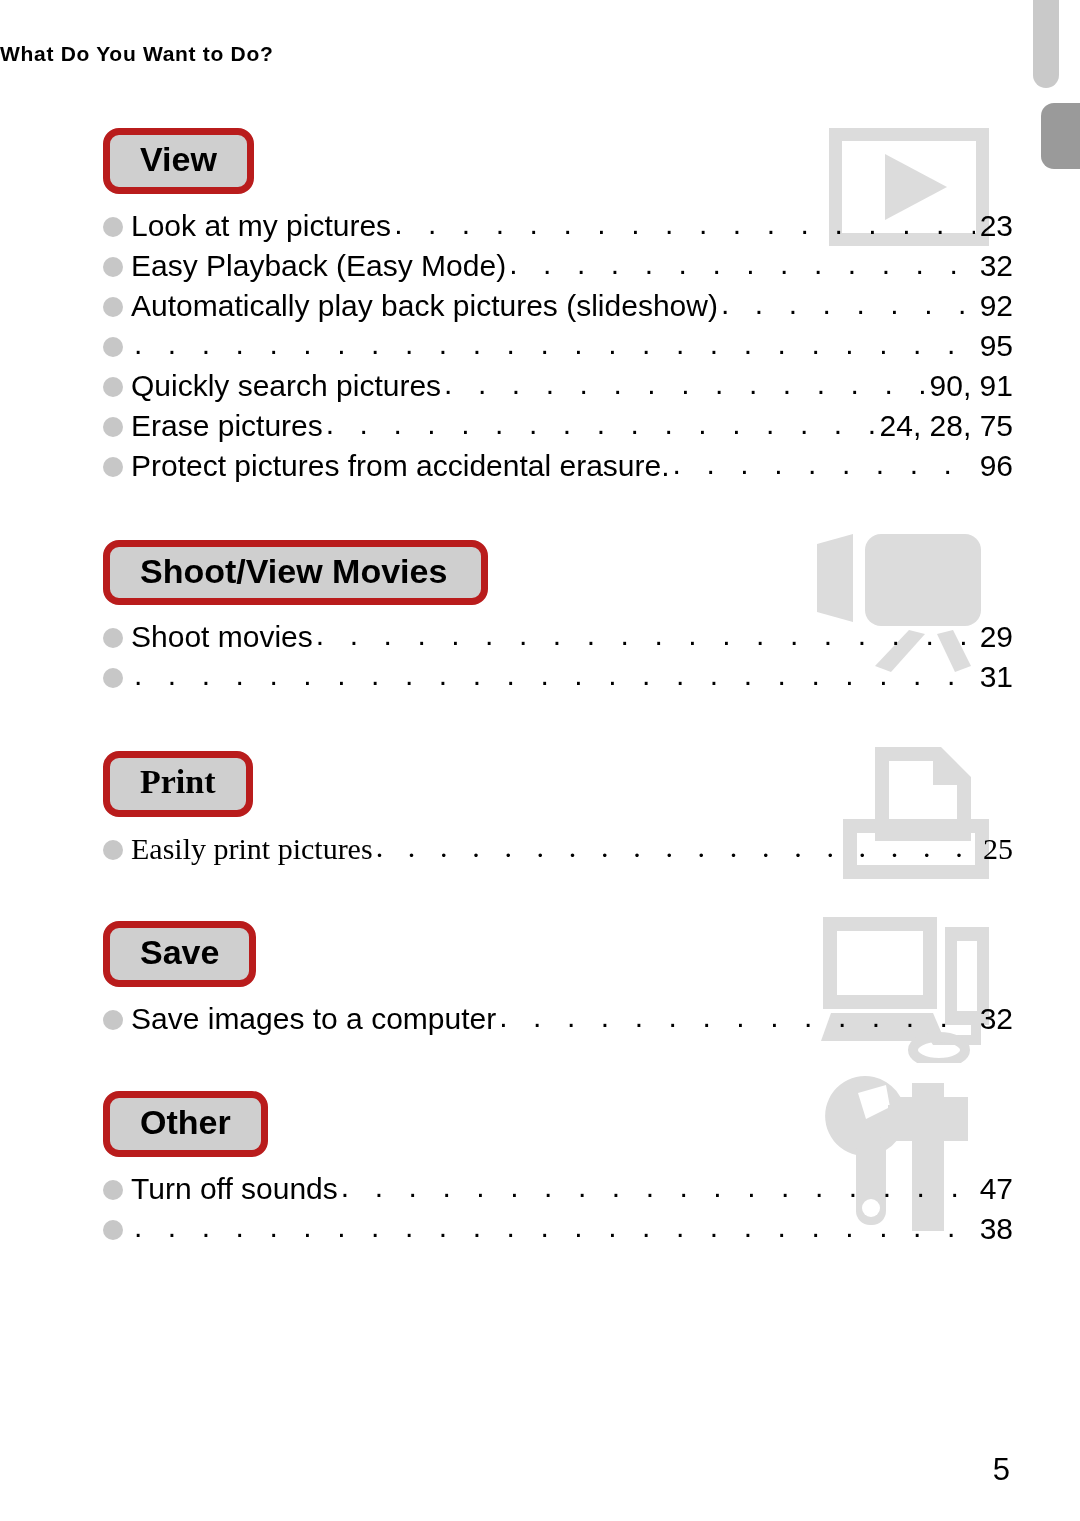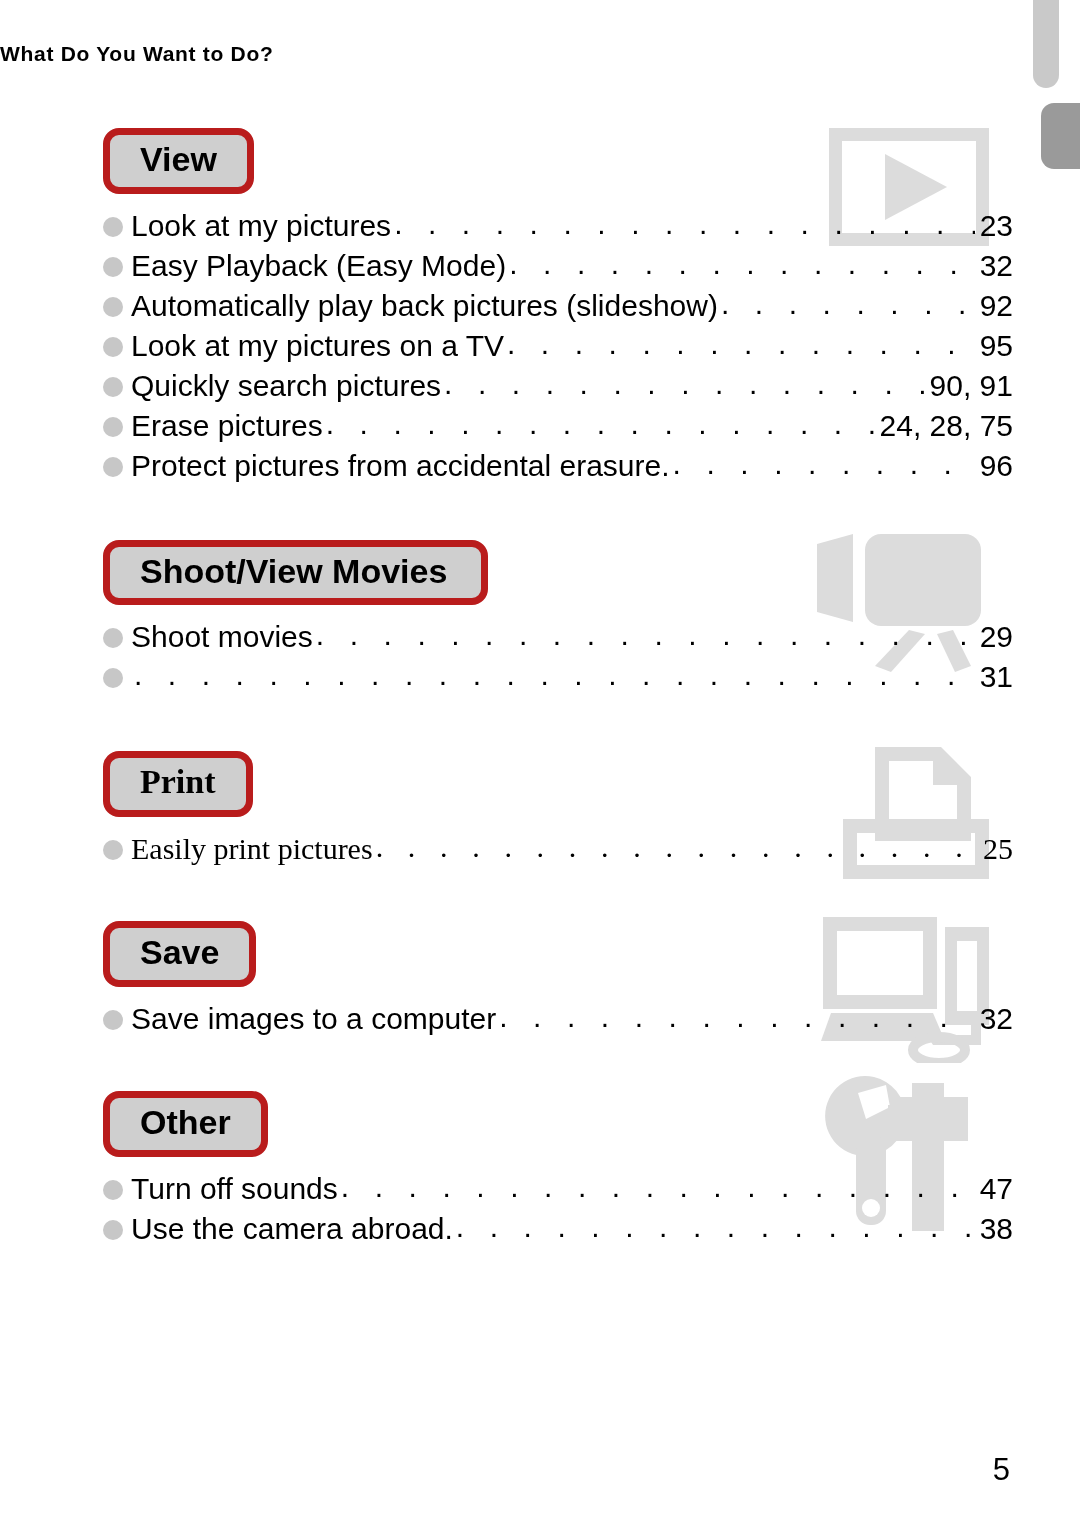--- a/index.html
+++ b/index.html
@@ -178,21 +178,20 @@
         <span class="page-num">32</span>
       </div>
       <div class="entry">
         <span class="bullet"></span>
         <span class="entry-label">Automatically play back pictures (slideshow)</span>
         <span class="leader">. . . . . . . . . . . . . . . . . . . . . . . . . . . . . . . . . . . . . . . . . . . . . . . . . . . . . . . . . . . . . .</span>
         <span class="page-num">92</span>
       </div>
       <div class="entry">
         <span class="bullet"></span>
-        <span class="entry-label">Look at my pictures on a TV</span>
         <span class="leader">. . . . . . . . . . . . . . . . . . . . . . . . . . . . . . . . . . . . . . . . . . . . . . . . . . . . . . . . . . . . . .</span>
         <span class="page-num">95</span>
       </div>
       <div class="entry">
         <span class="bullet"></span>
         <span class="entry-label">Quickly search pictures</span>
         <span class="leader">. . . . . . . . . . . . . . . . . . . . . . . . . . . . . . . . . . . . . . . . . . . . . . . . . . . . . . . . . . . . . .</span>
         <span class="page-num">90, 91</span>
       </div>
       <div class="entry">
@@ -292,21 +291,20 @@
 
     <div class="entries">
       <div class="entry">
         <span class="bullet"></span>
         <span class="entry-label">Turn off sounds</span>
         <span class="leader">. . . . . . . . . . . . . . . . . . . . . . . . . . . . . . . . . . . . . . . . . . . . . . . . . . . . . . . . . . . . . .</span>
         <span class="page-num">47</span>
       </div>
       <div class="entry">
         <span class="bullet"></span>
-        <span class="entry-label">Use the camera abroad.</span>
         <span class="leader">. . . . . . . . . . . . . . . . . . . . . . . . . . . . . . . . . . . . . . . . . . . . . . . . . . . . . . . . . . . . . .</span>
         <span class="page-num">38</span>
       </div>
     </div>
   </div>
 
 </div>
 
 <div class="folio">5</div>
 

